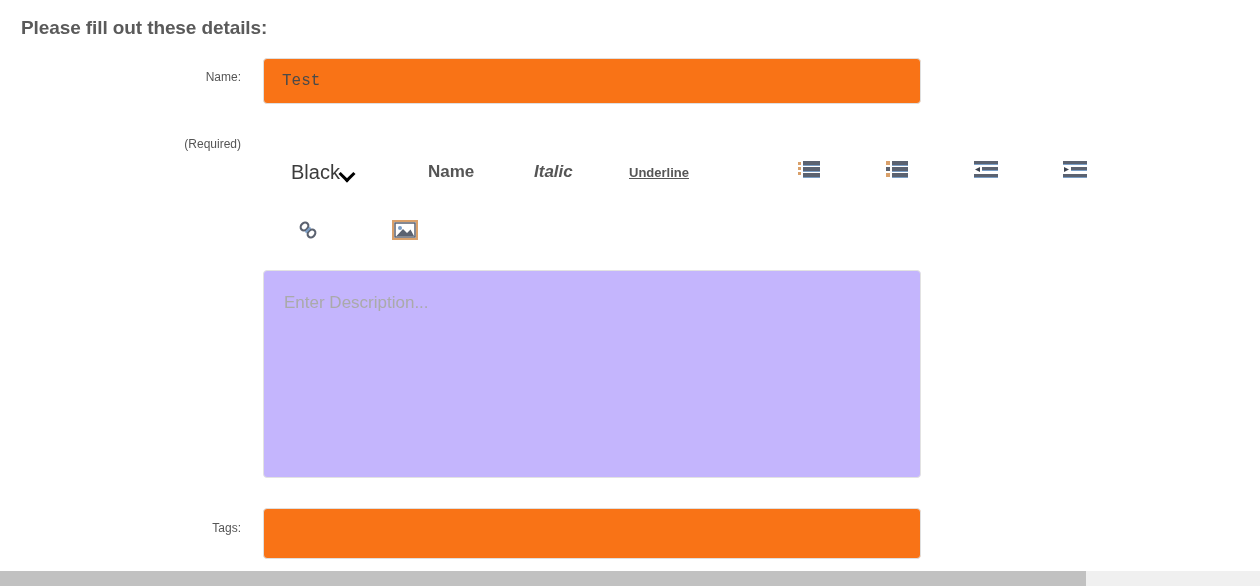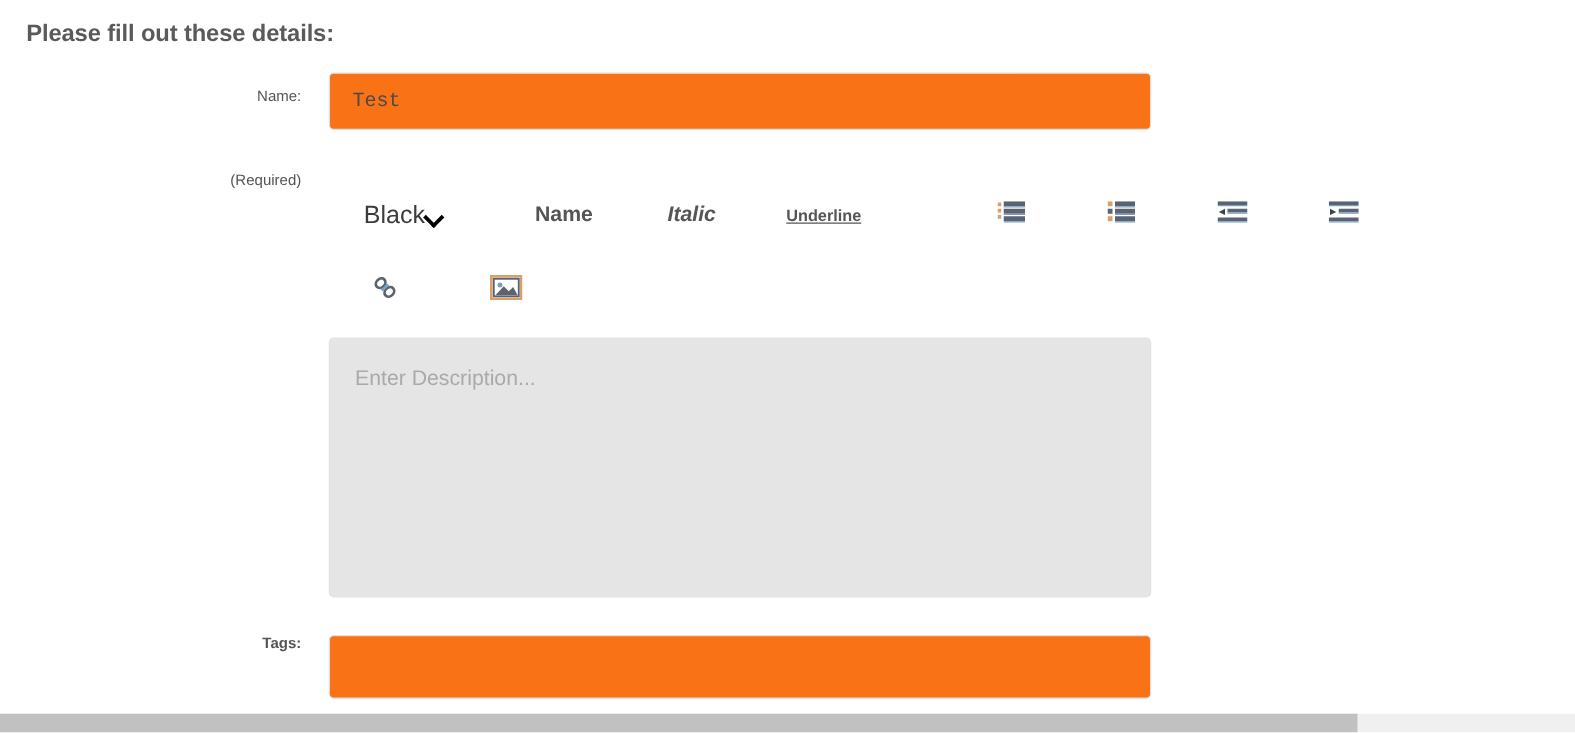--- a/index.html
+++ b/index.html
@@ -145,21 +145,21 @@
   
   #description-textarea {
     position: absolute;
     left: 263px;
     top: 270px;
     width: 658px;
     height: 208px;
     box-sizing: border-box;
     border: 1px solid #e2e2e2;
     border-radius: 4px;
-    background: #e5e5e5;
+    background: #c4b5fd;
     font-family: "Liberation Sans", sans-serif;
     font-size: 17px;
     color: #4a4a4a;
     padding: 22px 20px;
     resize: none;
     outline: none;
   }
   #description-textarea::placeholder { color: #aaaaaa; }
 
   
@@ -288,20 +288,20 @@
           <rect x="3" y="5" width="20" height="14" fill="#ffffff" stroke="#5b6270" stroke-width="1.5"></rect>
           <circle cx="8" cy="10" r="2" fill="#7a9ec6"></circle>
           <polygon points="4.5,18 11,11 15,15 18.5,11.5 22,18" fill="#5b6270"></polygon>
         </svg>
       </span>
     </button>
   </div>
 
   <textarea id="description-textarea" placeholder="Enter Description..." style=""></textarea>
 
-  <div class="field-label" style="left:21px; top:503px;font-weight:bold;">Tags:</div>
+  <div class="field-label" style="left:21px; top:517px;">Tags:</div>
 
   <input id="tags-input" class="text-input" type="text" value="" style="">
 </div>
 
 <div class="h-scrollbar">
   <div class="thumb"></div>
 </div>
 
 </body></html>

